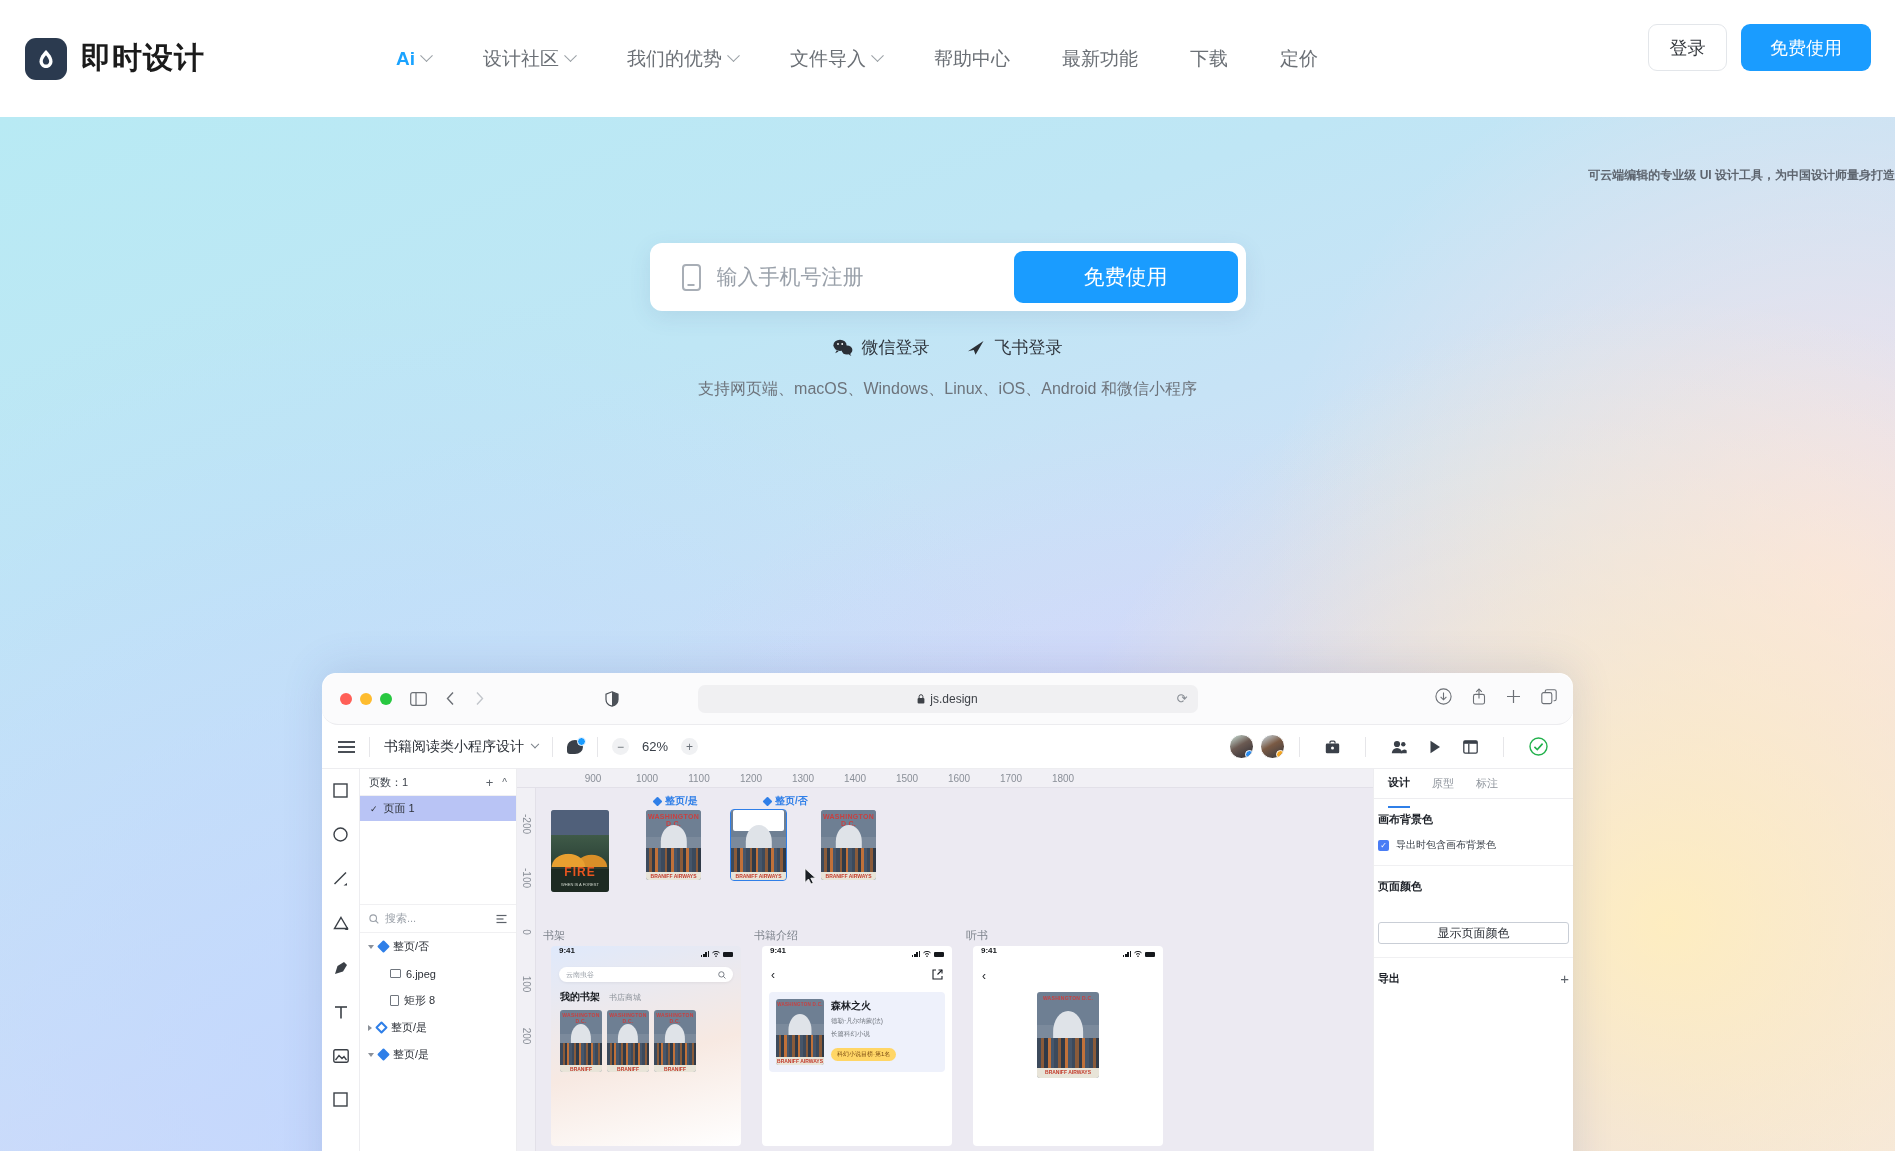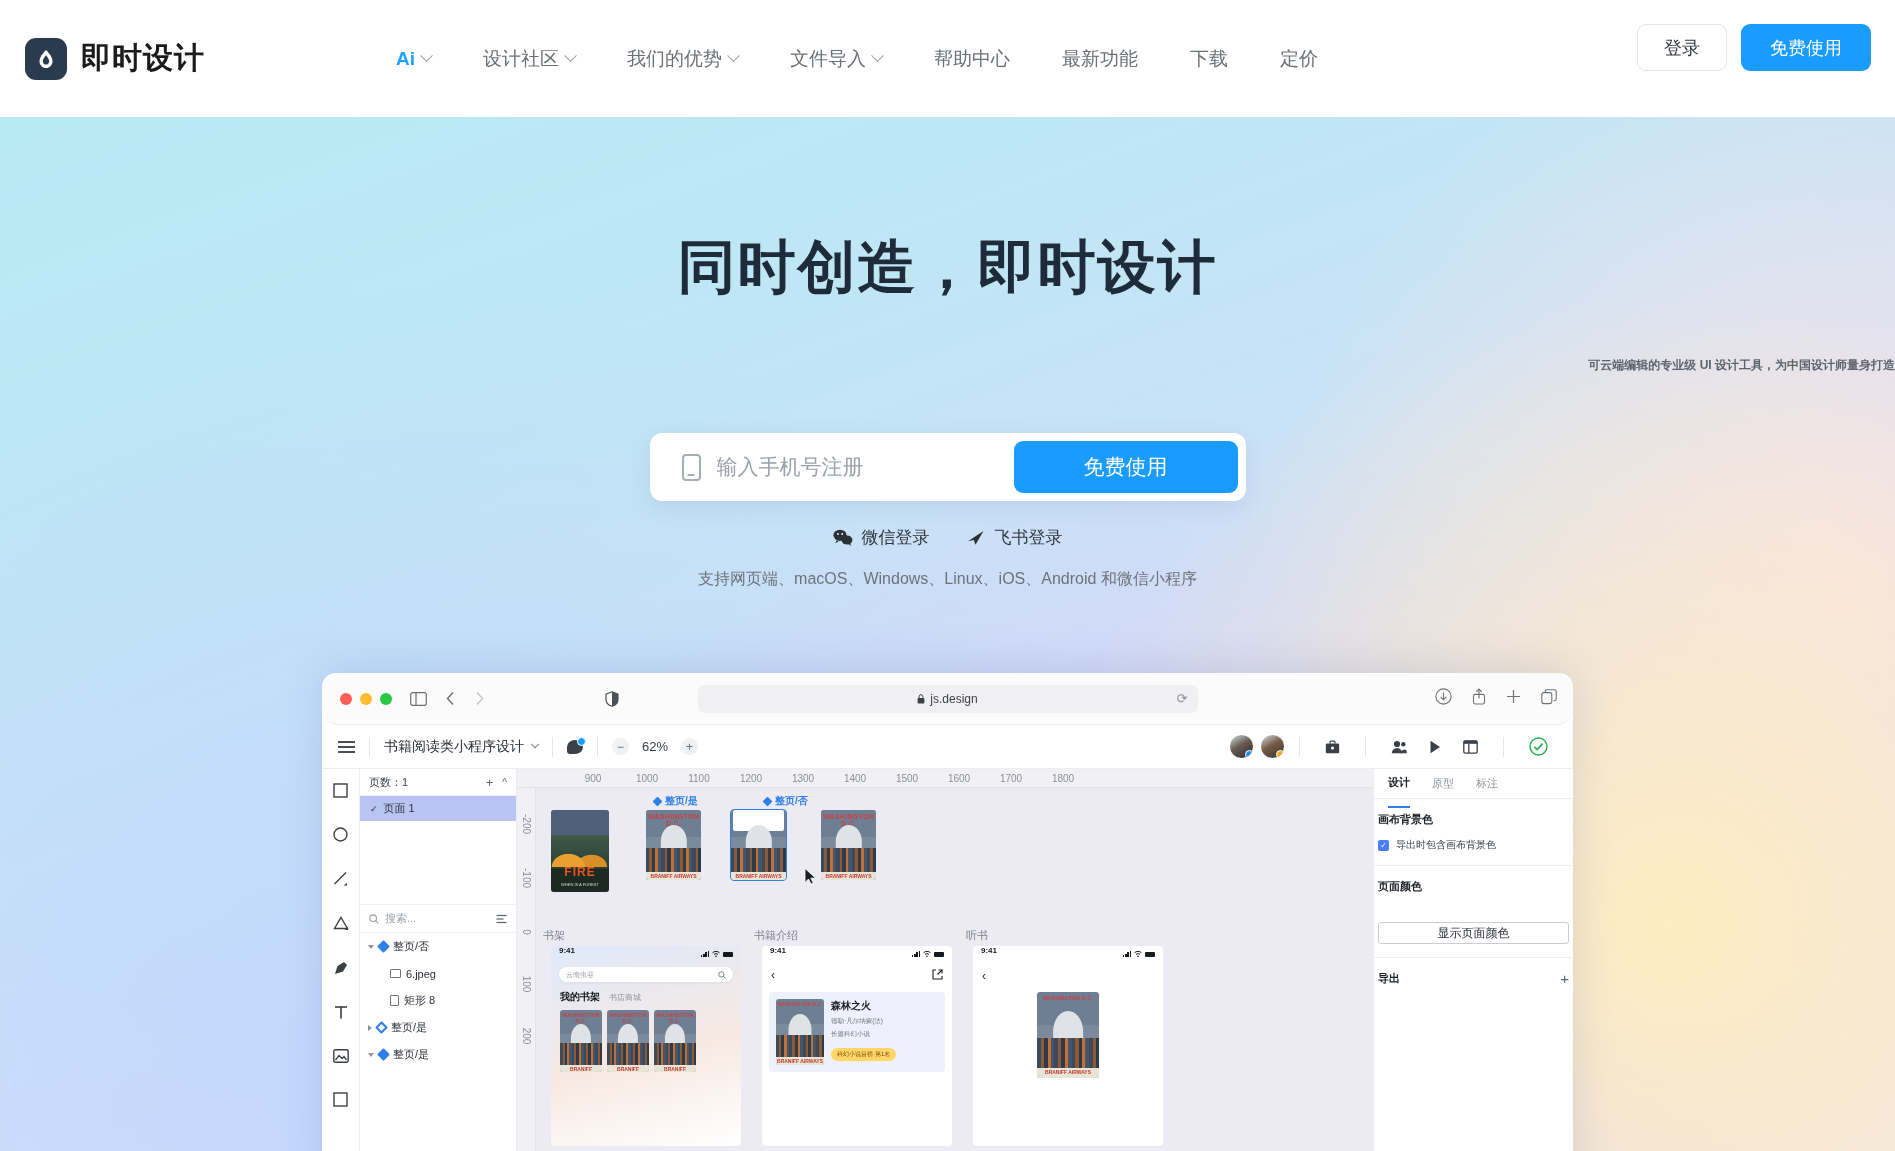--- a/index.html
+++ b/index.html
@@ -38,21 +38,21 @@
   .chev {
     display: inline-block; width: 9px; height: 9px;
     border-right: 1.7px solid #9aa0a6; border-bottom: 1.7px solid #9aa0a6;
     transform: rotate(45deg) translate(-2px,-2px);
   }
   .header-actions {
     position: absolute; right: 24px; top: 24px;
     display: flex; align-items: center; gap: 14px;
   }
   .btn-login {
-    width: 90px; height: 47px; border-radius: 9px;
+    width: 79px; height: 47px; border-radius: 9px;
     border: 1px solid #e3e6ea; background: #fff;
     color: #32363b; font-size: 18px;
     display: flex; align-items: center; justify-content: center;
     cursor: pointer;
   }
   .btn-cta {
     width: 130px; height: 47px; border-radius: 9px;
     background: #1a9cff; color: #fff; font-size: 18px;
     display: flex; align-items: center; justify-content: center;
     cursor: pointer; border: none;
@@ -396,21 +396,20 @@
     </div>
   </div>
 
   <div class="header-actions">
     <div class="btn-login">登录</div>
     <div class="btn-cta">免费使用</div>
   </div>
 </div>
 
 <div class="hero">
-  <div class="hero-title">同时创造，即时设计</div>
   <div class="hero-sub">
     <div>可云端编辑的专业级 UI 设计工具，为中国设计师量身打造</div>
   </div>
 
   <div class="signup">
     <div class="phone-icon"></div>
     <input class="signup-input" placeholder="输入手机号注册" style="">
     <button class="signup-btn">免费使用</button>
   </div>
 

